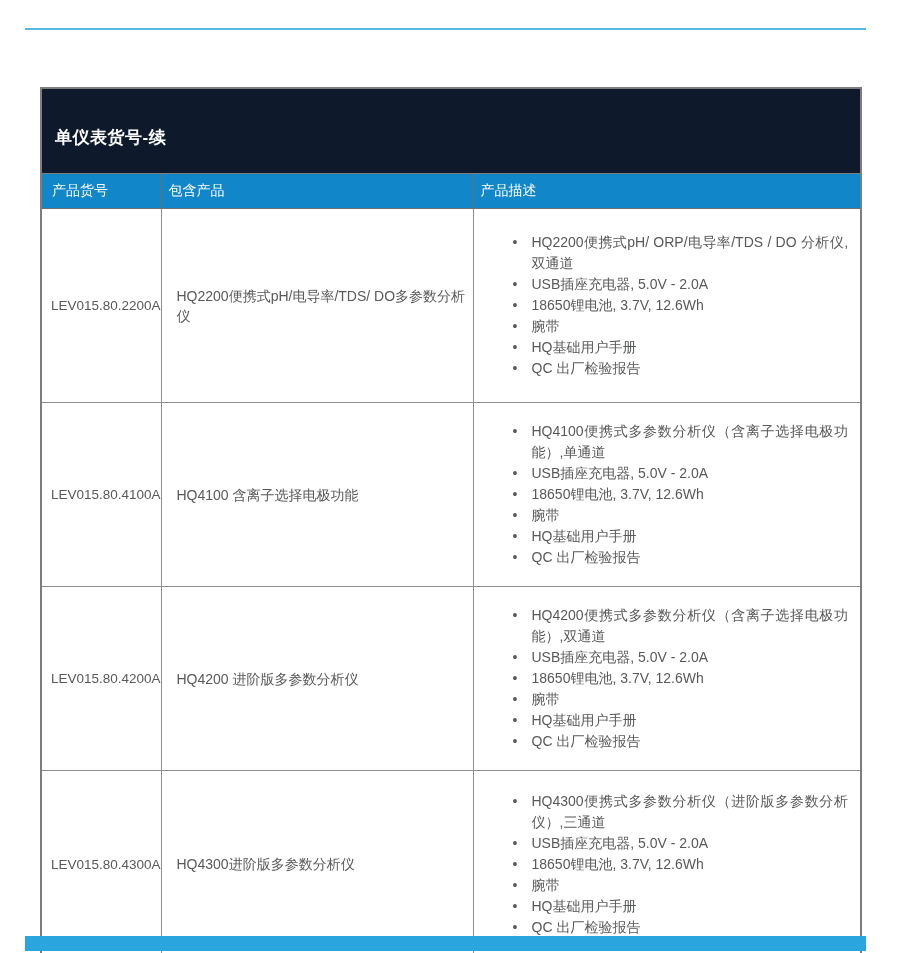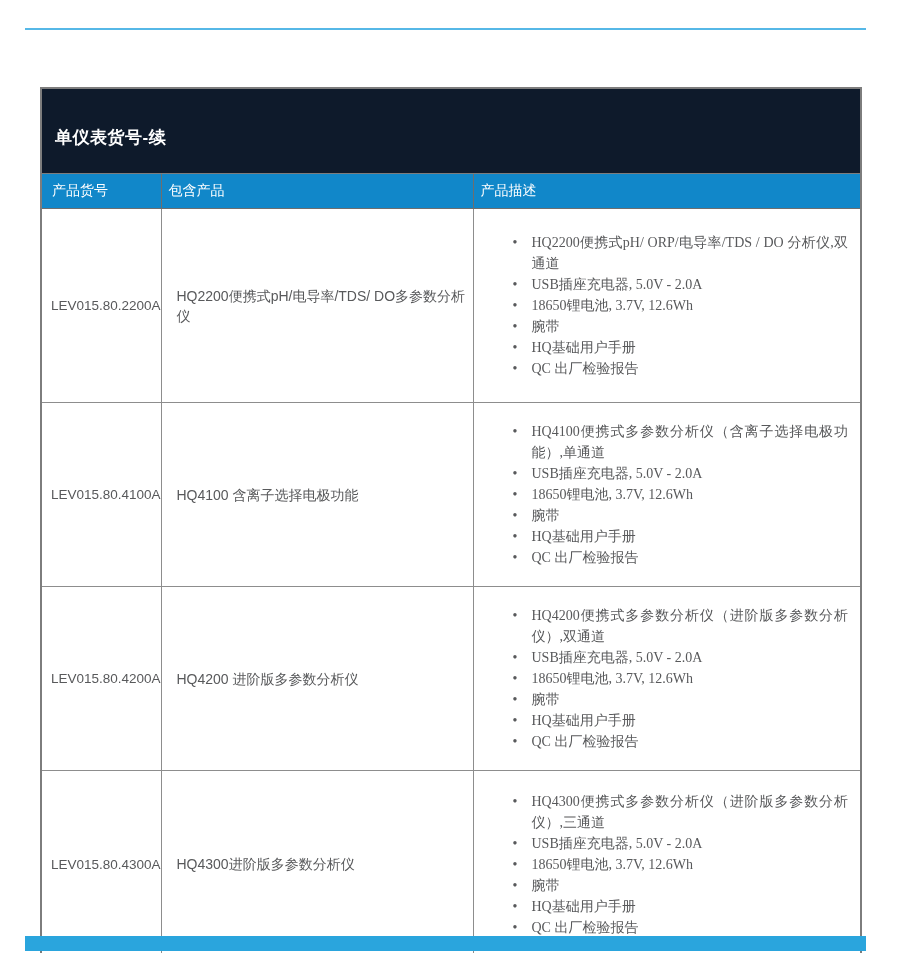--- a/index.html
+++ b/index.html
@@ -61,21 +61,20 @@
     color: #58595b;
     vertical-align: middle;
   }
   td.code  { padding: 0 2px 0 9px; font-size: 13.5px; }
   td.desc  { padding: 0 6px 0 15px; line-height: 20px; }
   td.includes { padding: 8px 0; }
   td.includes ul {
     margin: 0;
     padding: 0 12px 0 38px;
     list-style: none;
-    font-family: Liberation Serif, serif;
   }
   td.includes li {
     position: relative;
     padding-left: 20px;
     line-height: 21px;
     text-align: justify;
   }
   td.includes li::before {
     content: "\2022";
     position: absolute;
@@ -137,21 +136,21 @@
             <li>QC 出厂检验报告</li>
           </ul>
     </td>
   </tr>
 
   <tr class="row-2">
     <td class="code">LEV015.80.4200A</td>
     <td class="desc">HQ4200 进阶版多参数分析仪</td>
     <td class="includes">
       <ul>
-            <li>HQ4200便携式多参数分析仪（进阶版多参数分析仪）,双通道</li>
+            <li>HQ4200便携式多参数分析仪（含离子选择电极功能）,双通道</li>
             <li>USB插座充电器, 5.0V - 2.0A</li>
             <li>18650锂电池, 3.7V, 12.6Wh</li>
             <li>腕带</li>
             <li>HQ基础用户手册</li>
             <li>QC 出厂检验报告</li>
           </ul>
     </td>
   </tr>
 
   <tr class="row-3">

